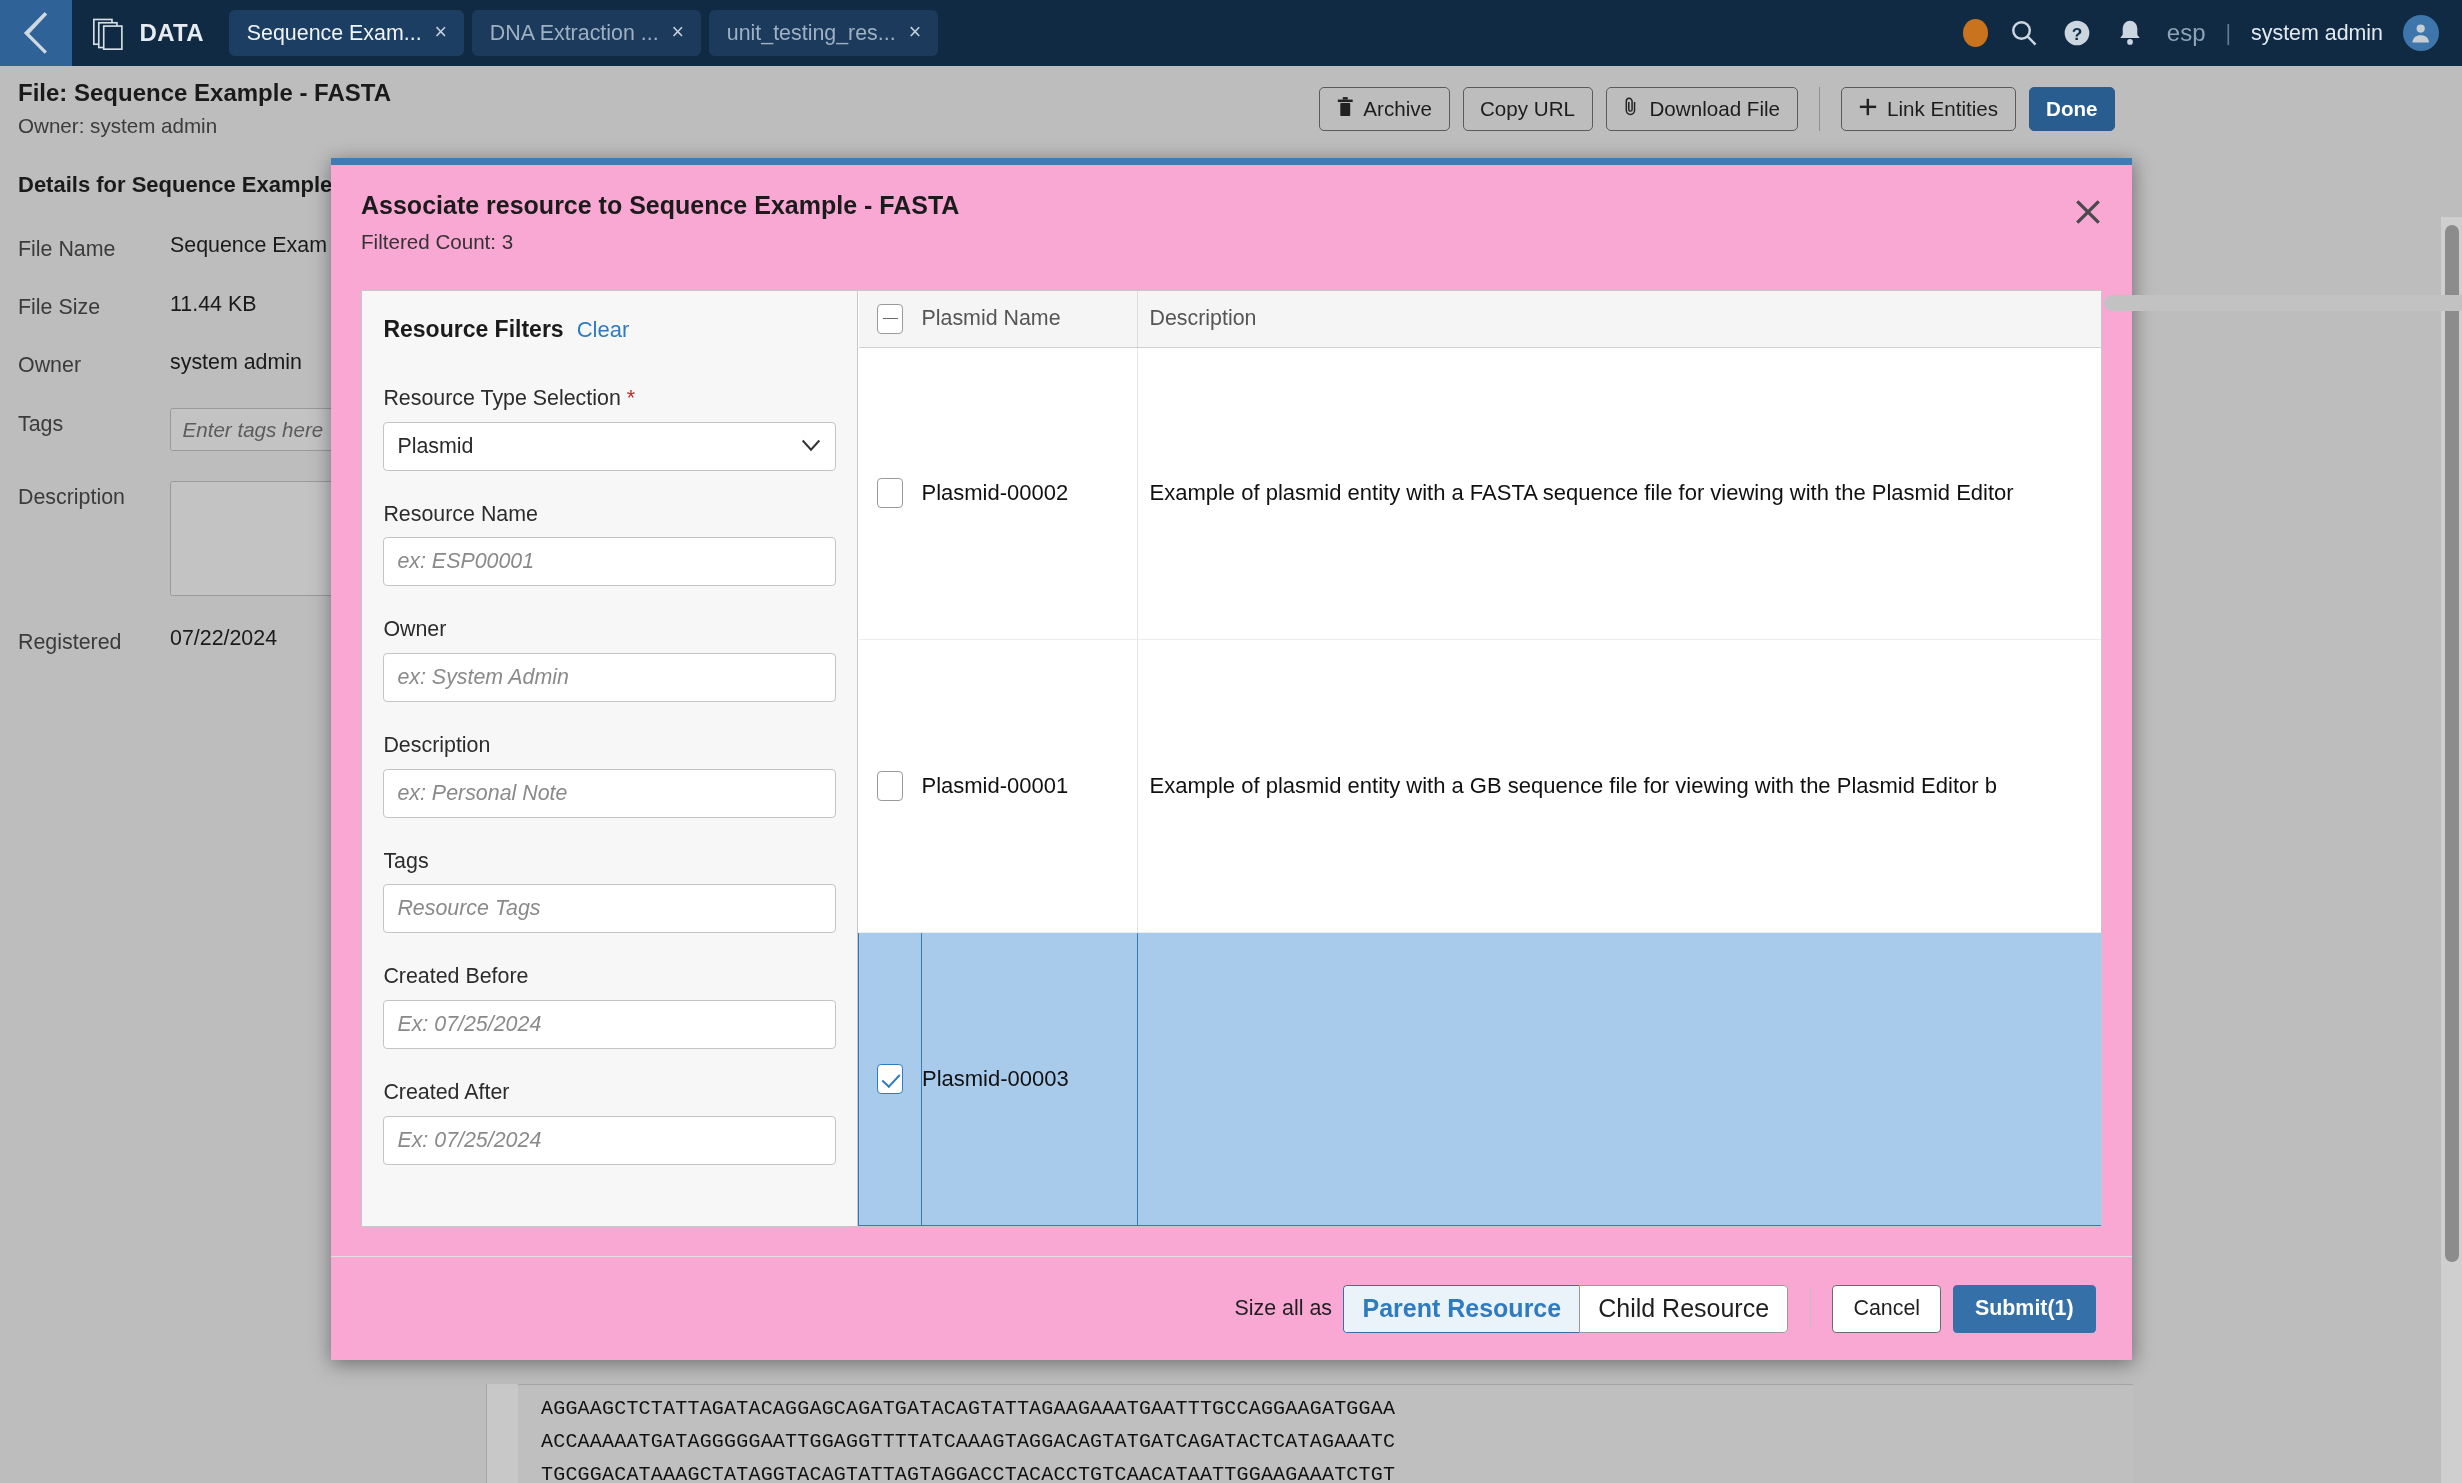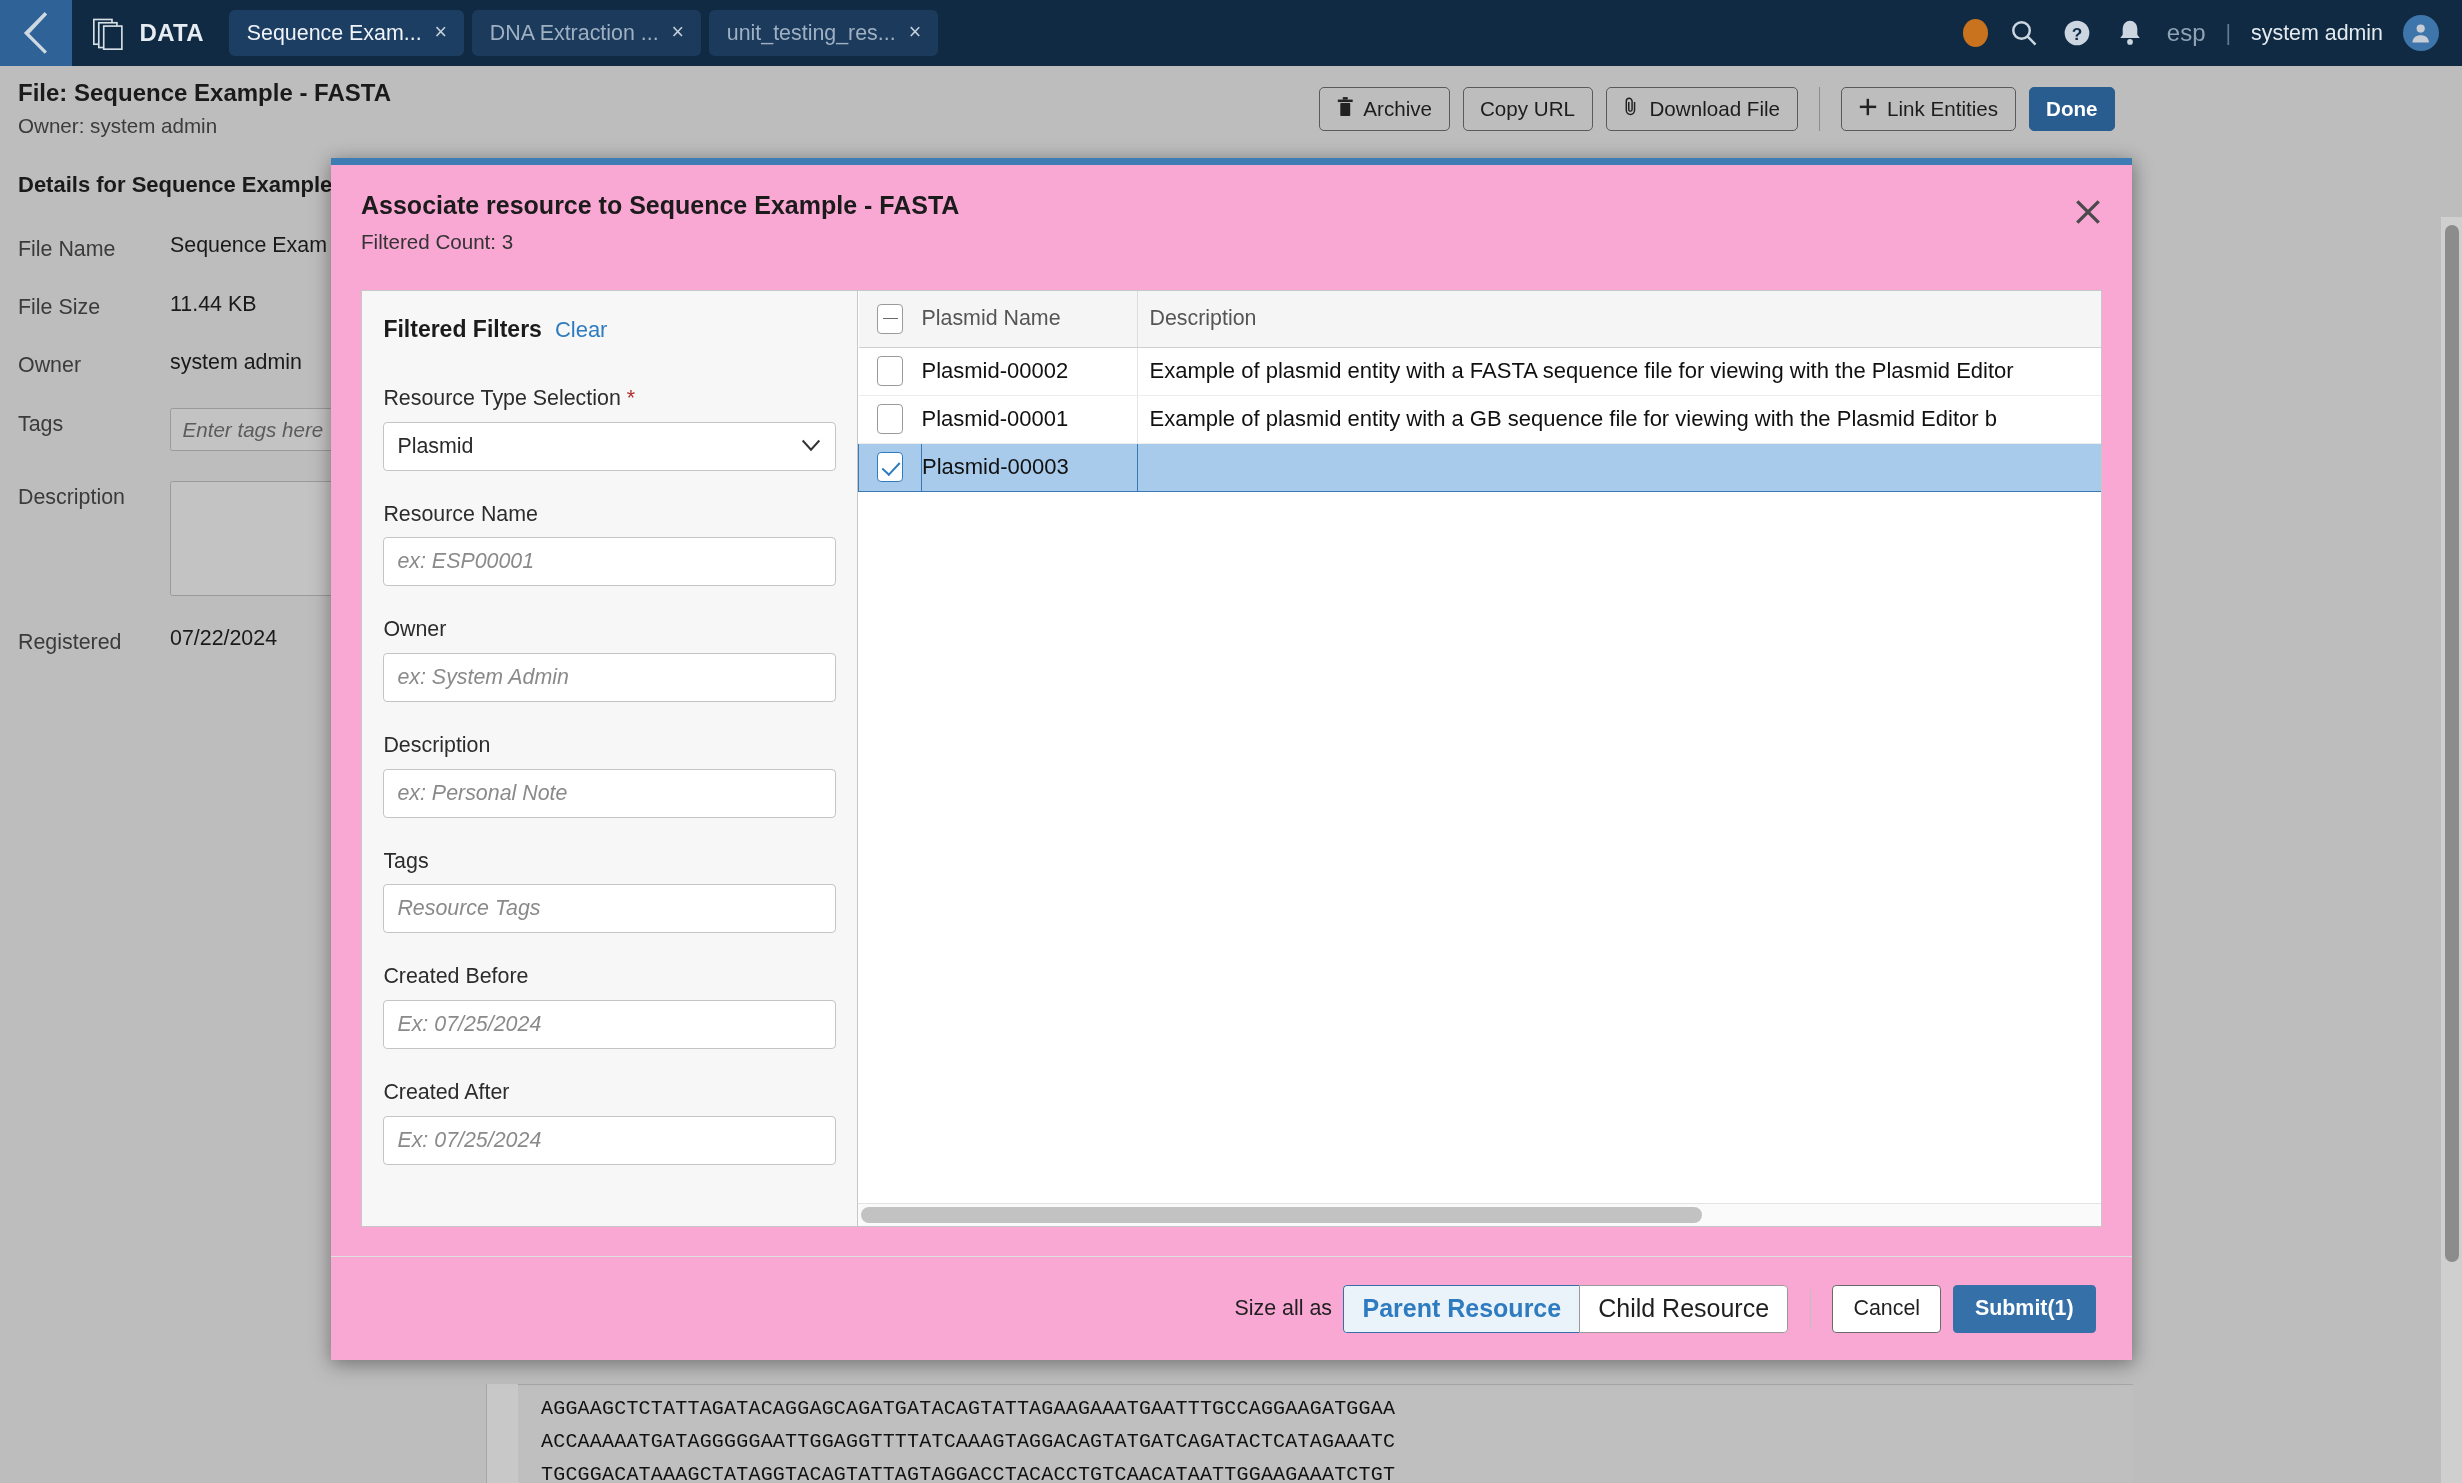--- a/index.html
+++ b/index.html
@@ -229,21 +229,21 @@
   .btn-search {
     height: 51px; min-width: 165px;
     background: #3571a8; color: #fff;
     border: none; border-radius: 4.1px;
     font-size: 22px; font-weight: 700; cursor: pointer;
     font-family: "Liberation Sans", sans-serif;
   }
 
   
   .tablewrap {
-    flex: 1 1 auto; display: flex; flex-direction: column;
+    flex: 1 1 auto; display: flex; flex-direction: row;
     background: #fff; min-width: 0; position: relative;
   }
   .tbl { width: 100%; border-collapse: collapse; table-layout: fixed; }
   .tbl thead th {
     background: #f5f5f5; border-bottom: 0.8px solid #cfcfcf;
     height: 56px; text-align: left;
     font-size: 21.4px; font-weight: 400; color: #555;
     padding: 0 11.5px;
   }
   .tbl thead th.c-check { width: 63px; padding-left: 18px; }
@@ -494,21 +494,21 @@
           <path d="M4 4 L30 30 M30 4 L4 30" stroke="#4a4a4a" stroke-width="4"></path>
         </svg>
     </div>
   </div>
 
   <div class="modal-body">
 
     <div class="filters">
       <div class="filters-scroll">
         <div class="filters-head">
-          <span class="filters-head-title">Filtered Filters</span>
+          <span class="filters-head-title">Resource Filters</span>
           <span class="filters-clear">Clear</span>
         </div>
 
         <div class="field">
           <div class="field-label">
             <span>Resource Type Selection</span>
             <span class="req">*</span>
           </div>
           <div class="select-wrap">
             <select class="field-input">

